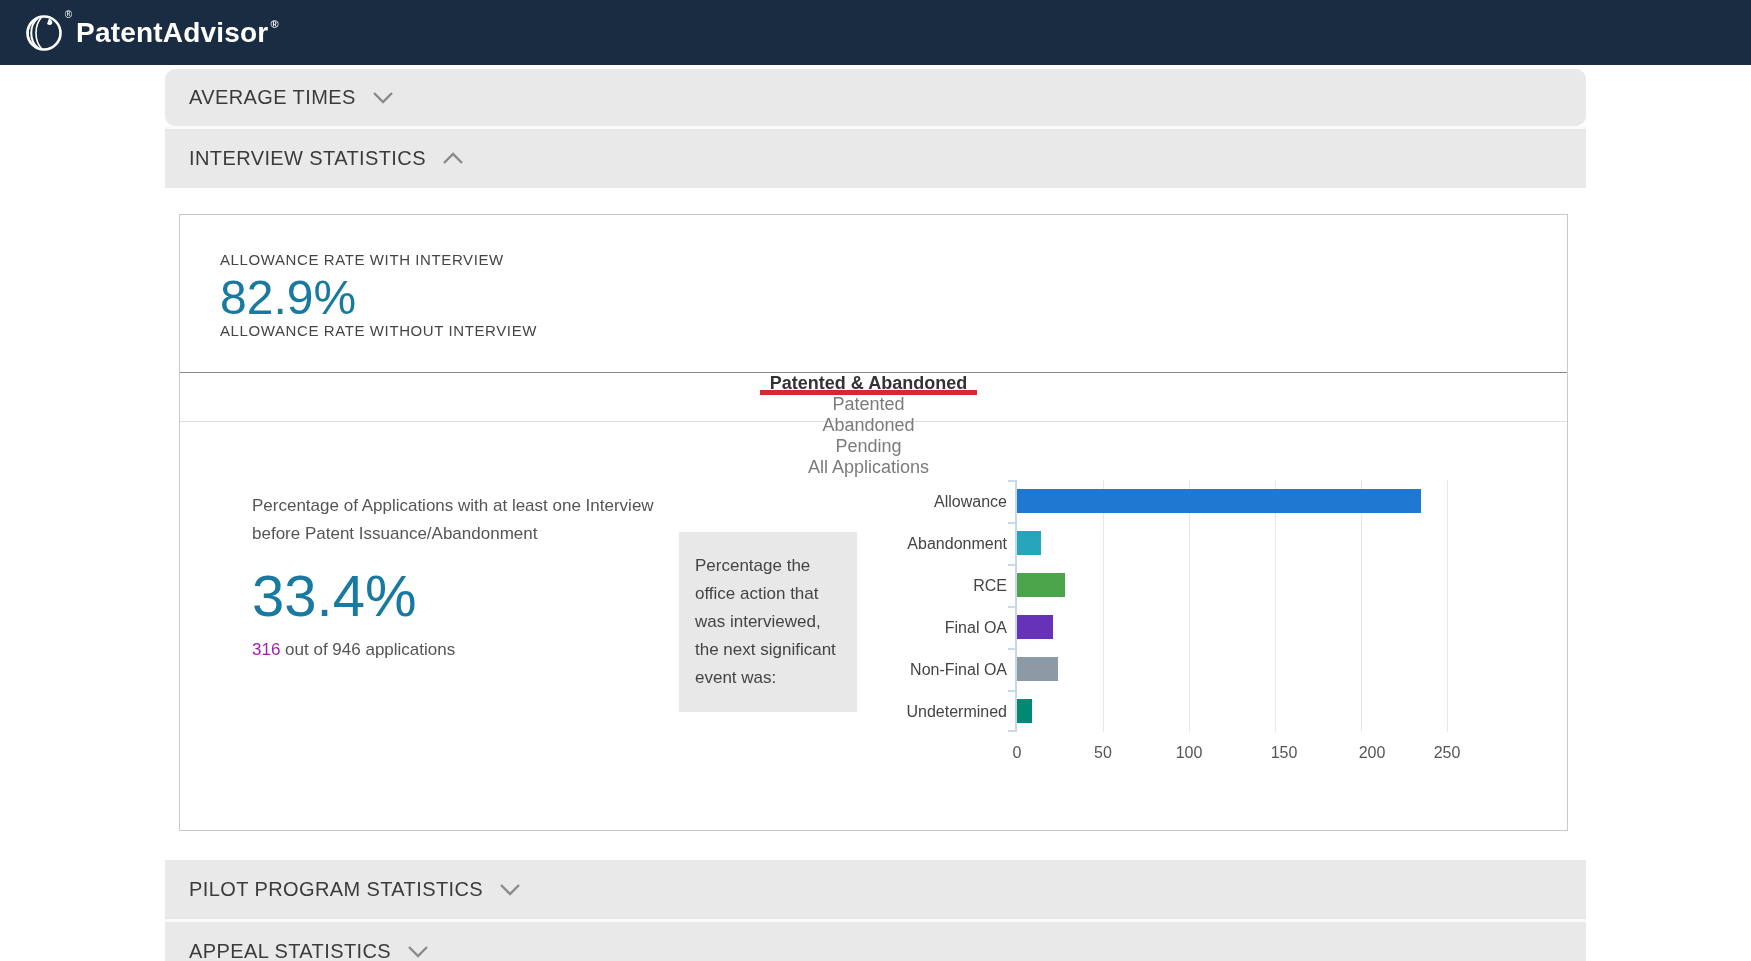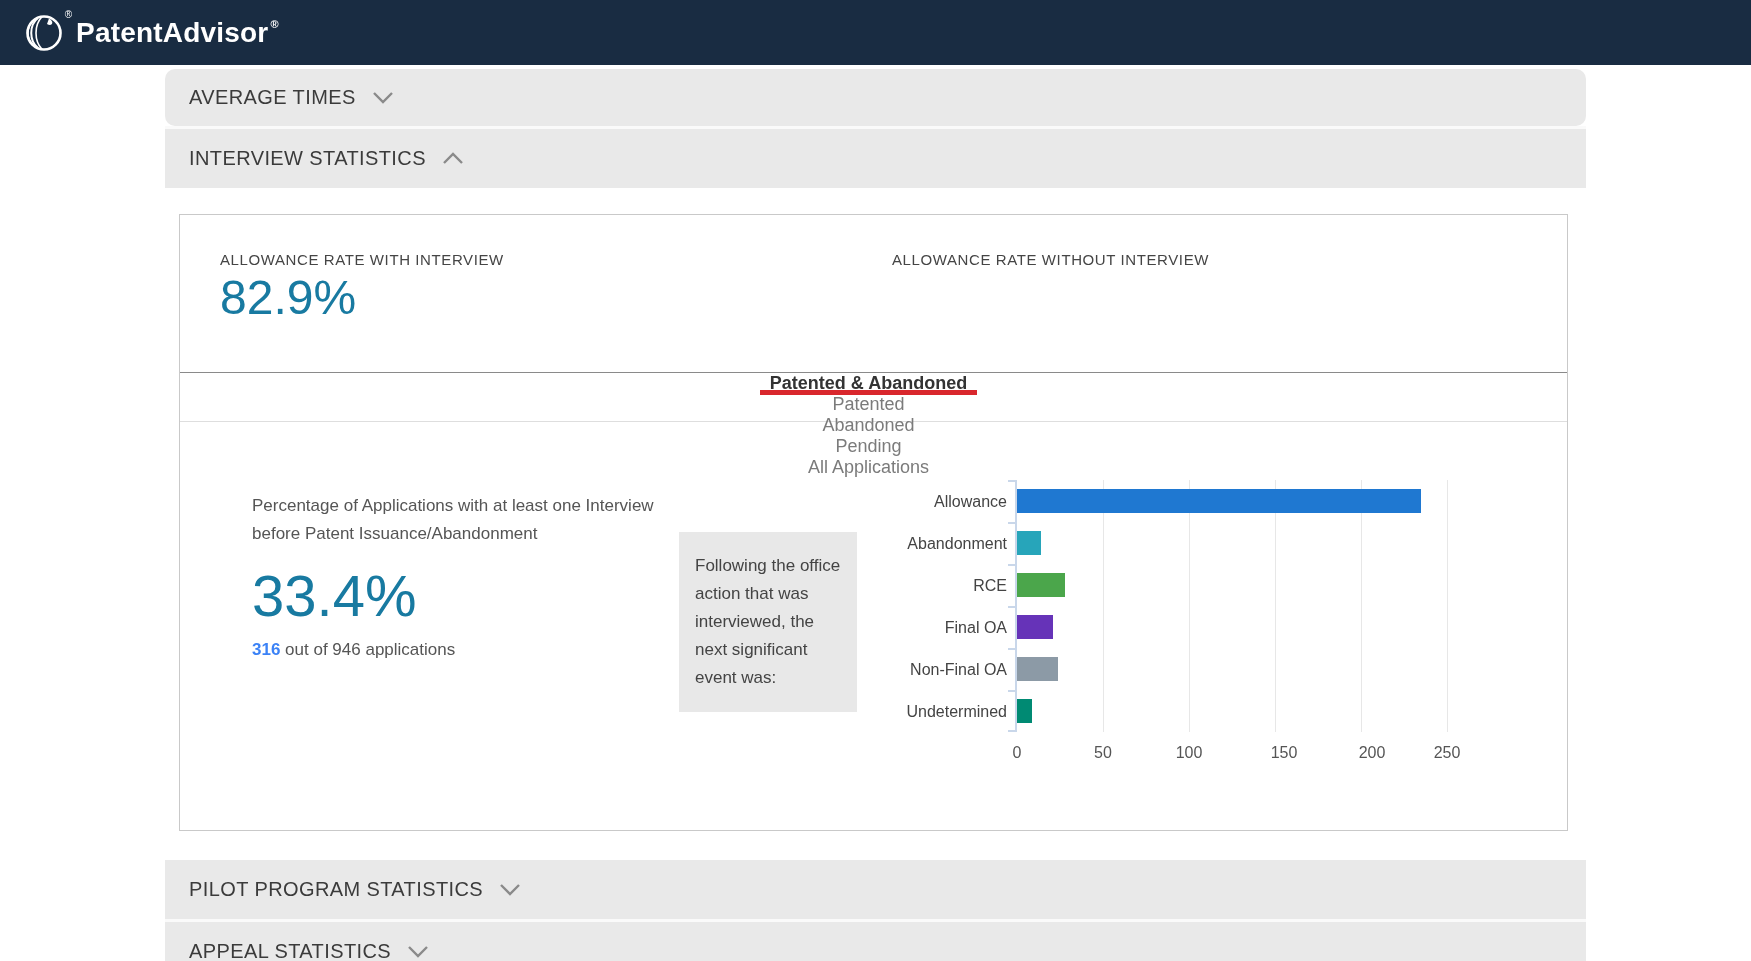--- a/index.html
+++ b/index.html
@@ -25,41 +25,41 @@
   .acc-row { background: #e9e9e9; display: flex; align-items: center; padding-left: 24px; }
   .acc-row.h57 { height: 57px; border-radius: 10px; }
   .acc-row.h59 { height: 59px; }
   .acc-sep { height: 3px; background: #fafafa; }
   .acc-label { font-size: 20px; color: #3b3b3b; letter-spacing: 0.4px; }
   .chev { margin-left: 16px; }
   .chev svg { display: block; }
 
   
   .card { border: 1px solid #c9c9c9; background: #fff; margin: 26px 18px 29px 14px; }
-  .rates-row { display: flex; padding: 36px 0 0 40px; height: 157px; }
+  .rates-row { display: flex; padding: 36px 0 0 40px; height: 157px; flex-direction: column; }
   .rate-block { width: 672px; }
   .rate-label { font-size: 15px; color: #454545; letter-spacing: 0.6px; }
   .rate-value { font-size: 48px; color: #187aa1; font-weight: 400; margin-top: 6px; line-height: 1; }
 
   
   .tabs-row { display: flex; border-top: 1px solid #8a8a8a; border-bottom: 1px solid #dedede;
     padding-left: 16px; height: 50px; align-items: center; flex-direction: column; }
   .tab { font-size: 18px; color: #7b7b7b; padding: 0 10px; margin-right: 26px; cursor: pointer;
     height: 100%; display: flex; align-items: center; position: relative; }
   .tab.active { color: #333; font-weight: 700; }
   .tab.active::after { content: ""; position: absolute; left: 0; right: 0; bottom: -1px;
     height: 5px; background: #d9272d; }
 
   
   .content-row { display: flex; padding: 40px 0 64px 72px; }
   .left-stats { width: 400px; margin-top: 30px; }
   .stats-desc { font-size: 17px; color: #555; line-height: 1.65; width: 420px; }
   .stats-pct { font-size: 58px; color: #187aa1; margin-top: 16px; line-height: 1.1; }
   .stats-count { font-size: 17px; color: #555; margin-top: 12px; }
-  .stats-count a { color: #3b82f6; text-decoration: none; cursor: pointer; font-weight: bold; }
+  .stats-count a { color: #a21caf; text-decoration: none; cursor: pointer; }
 
   .info-box { width: 178px; margin-left: 27px; margin-top: 70px; background: #e8e8e8;
     padding: 20px 16px; font-size: 17px; color: #444; line-height: 1.65; height: fit-content; }
 
   
   .chart { margin-left: 10px; margin-top: 18px; display: flex; }
   .cat-labels { width: 140px; margin-right: 8px; padding-top: 1px; }
   .cat-label { height: 42px; display: flex; align-items: center; justify-content: flex-end;
     font-size: 16px; color: #444; white-space: nowrap; }
   .plot-wrap { position: relative; }
@@ -134,21 +134,21 @@
 
     <div class="content-row">
 
       <div class="left-stats">
         <div class="stats-desc">Percentage of Applications with at least one Interview before Patent Issuance/Abandonment</div>
         <div class="stats-pct">33.4%</div>
         <div class="stats-count"><a>316</a><span> out of 946 applications</span></div>
       </div>
 
       <div class="info-box">
-        <span>Following the office action that was interviewed, the next significant event was:</span>
+        <span>Percentage the office action that was interviewed, the next significant event was:</span>
       </div>
 
       <div class="chart">
         <div class="cat-labels">
             <div class="cat-label">Allowance</div>
             <div class="cat-label">Abandonment</div>
             <div class="cat-label">RCE</div>
             <div class="cat-label">Final OA</div>
             <div class="cat-label">Non-Final OA</div>
             <div class="cat-label">Undetermined</div>

